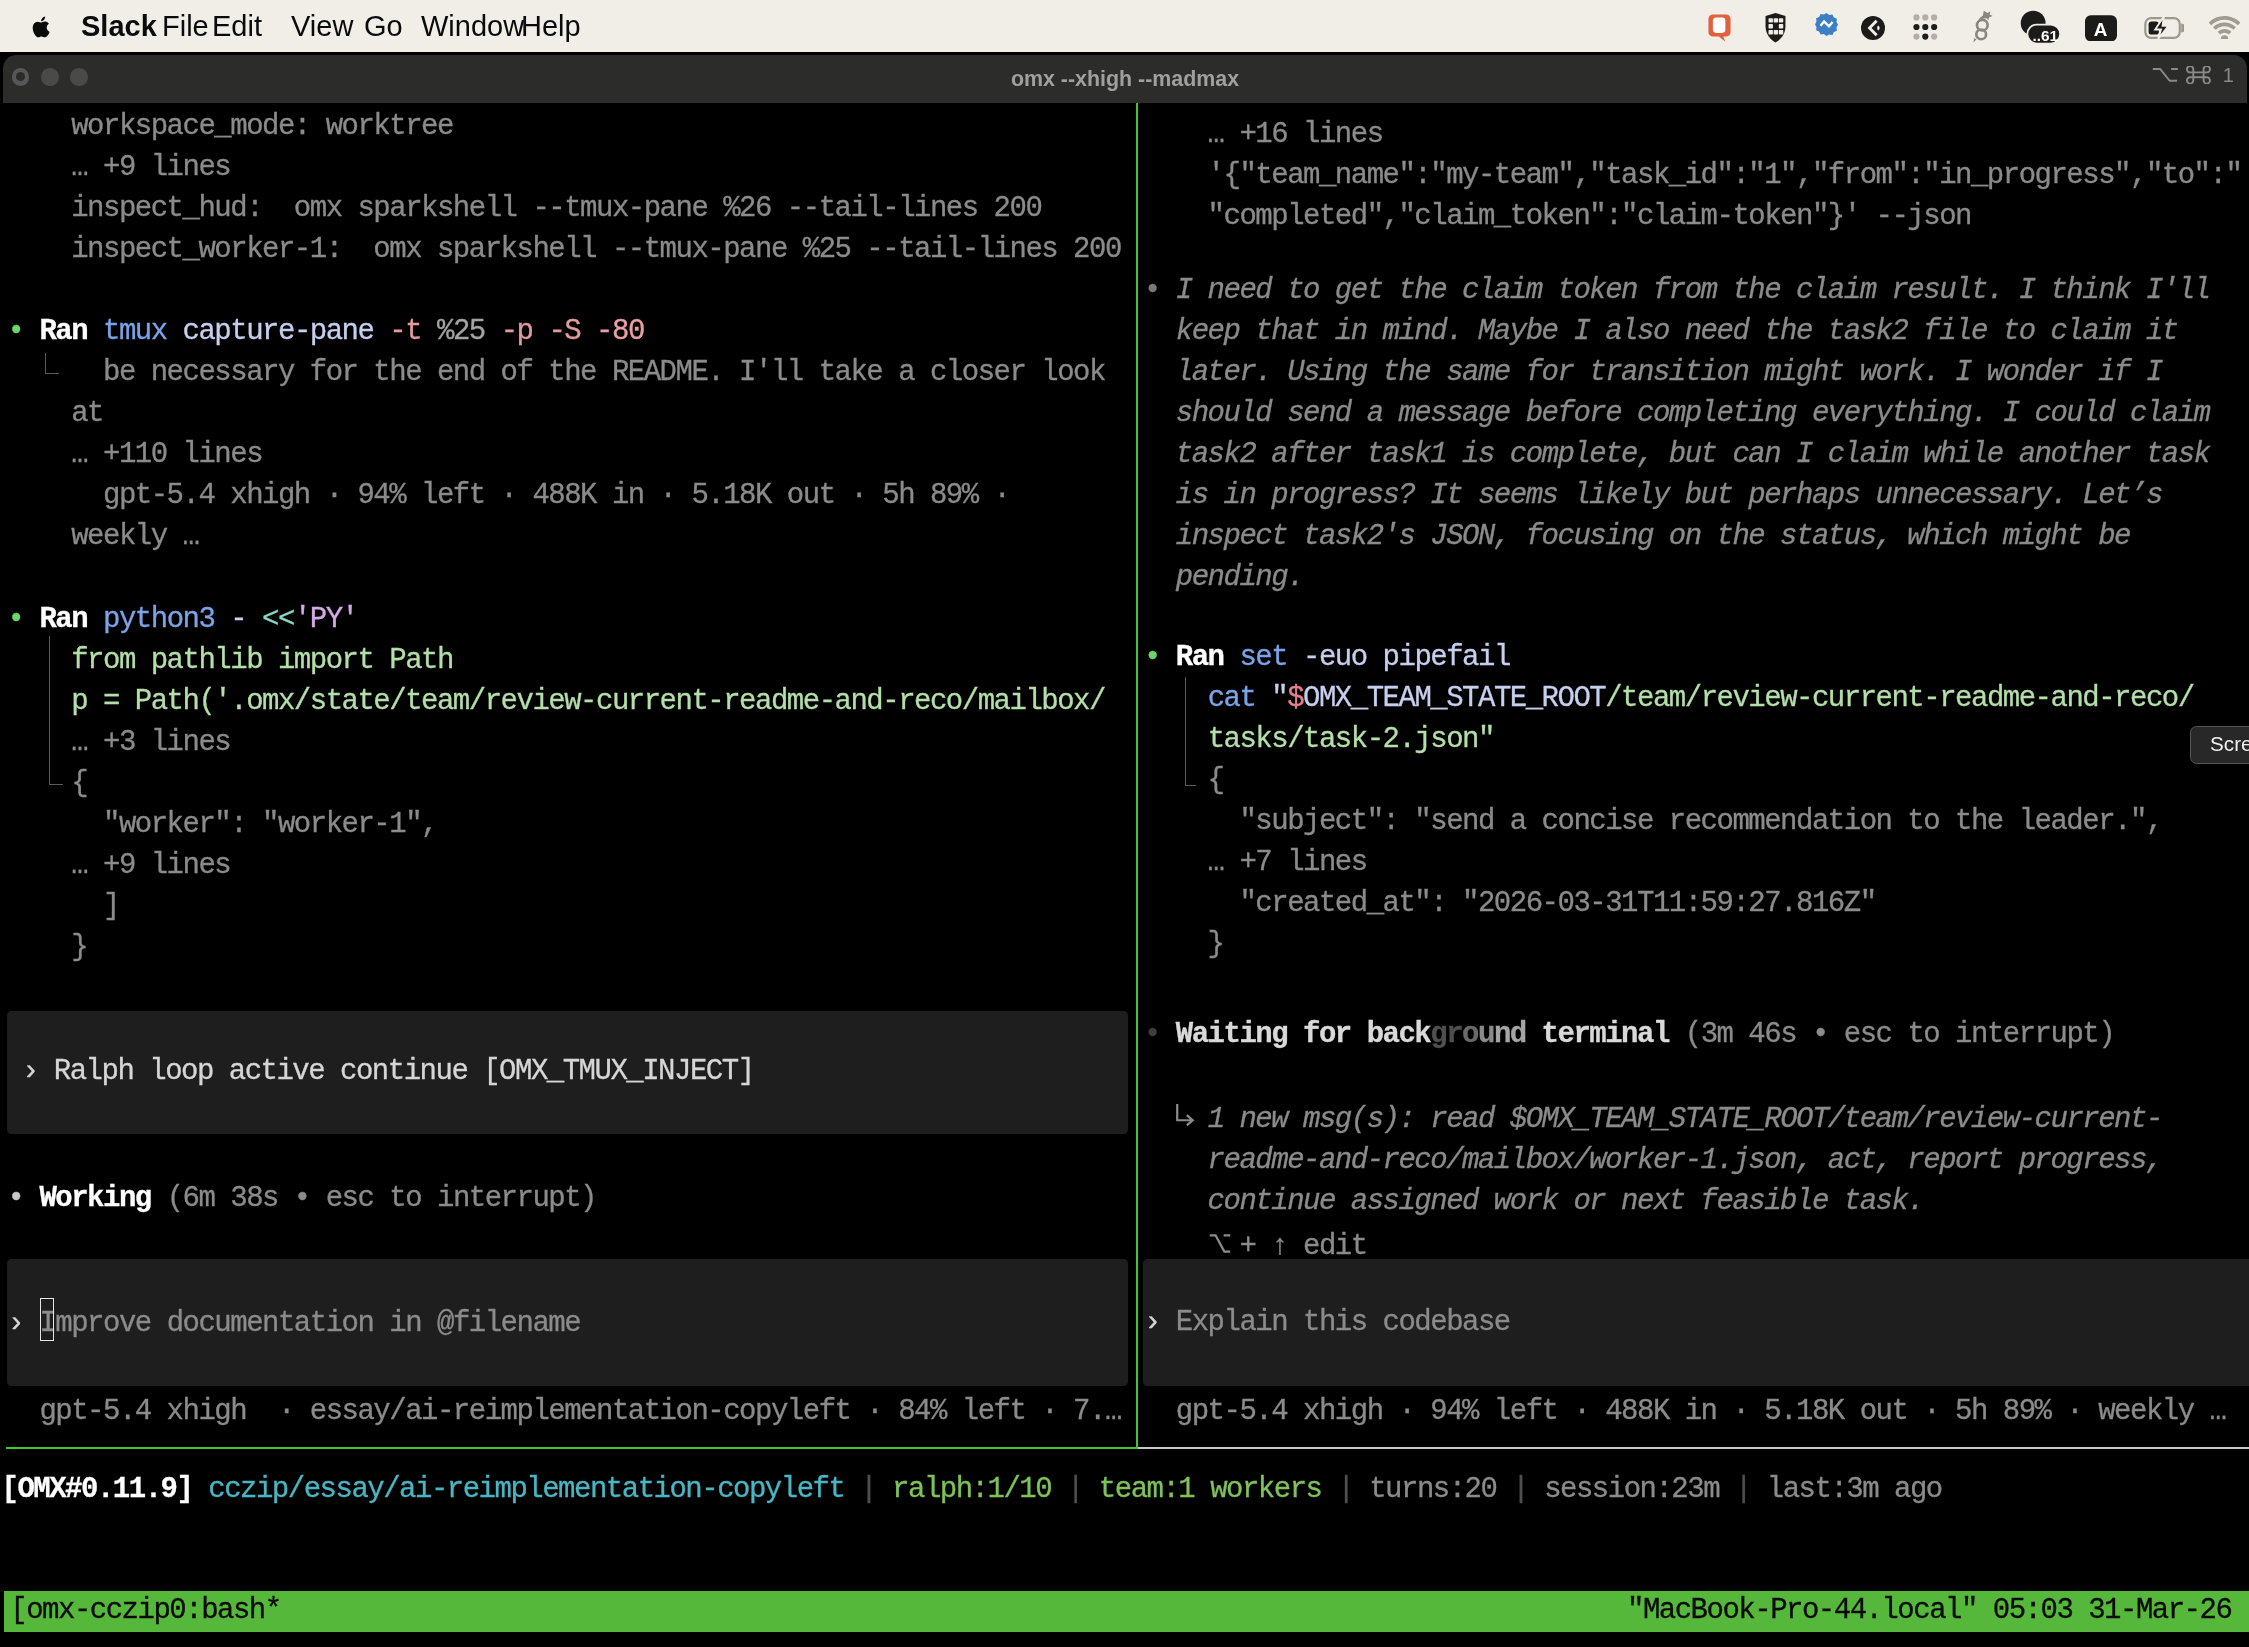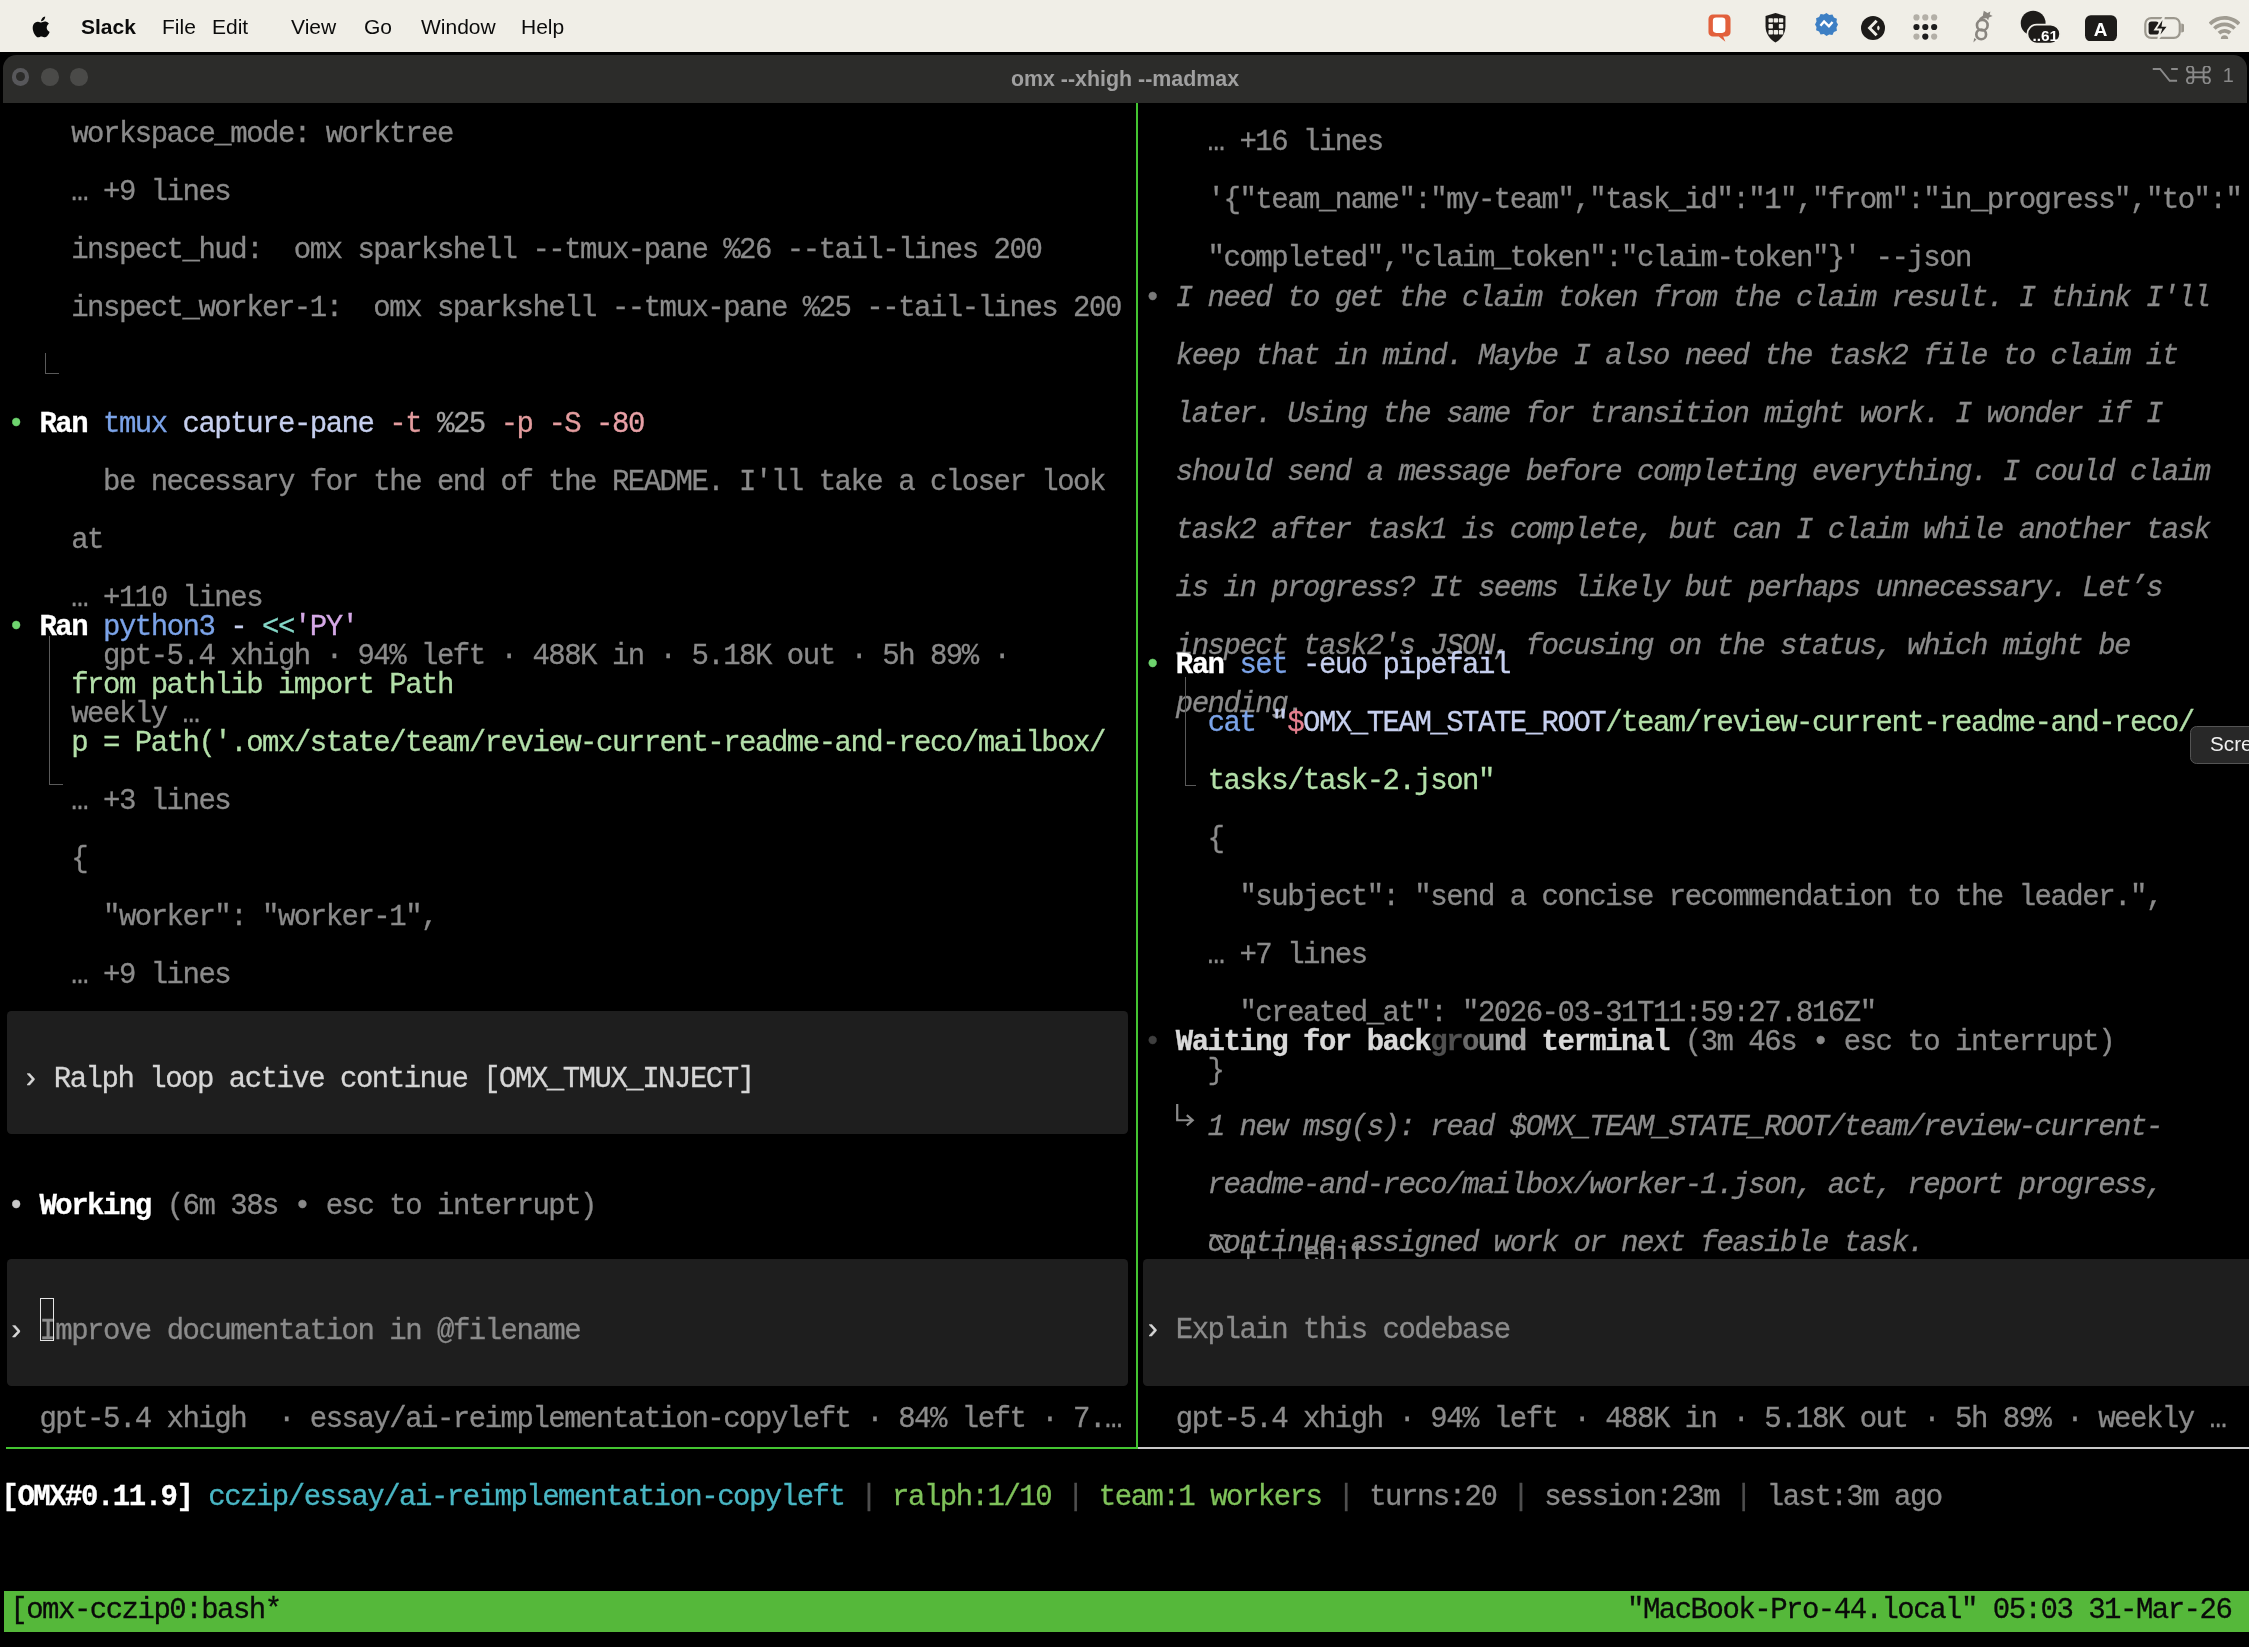--- a/index.html
+++ b/index.html
@@ -1,22 +1,22 @@
 <!DOCTYPE html>
 <html style="font-size:11.8px"><head>
 <meta charset="utf-8">
 <style>
   html,body{margin:0;padding:0;width:2250px;height:1648px;background:#000;overflow:hidden}
   #menubar{position:absolute;left:0;top:0;width:2250px;height:52px;background:#f0eee7}
-  .mi{position:absolute;top:0;height:52px;line-height:53px;font-family:"Liberation Sans",sans-serif;font-size:21px;color:#0b0b0b}
+  .mi{position:absolute;top:0;height:52px;line-height:53px;font-family:"Liberation Sans",sans-serif;font-size:29px;color:#0b0b0b}
   .ic{position:absolute}
   #titlebar{position:absolute;left:3px;top:55px;width:2244px;height:48px;background:#2c2c2a;border-radius:13.3px 13.3px 0 0}
   .tl{position:absolute;top:68px;width:17.7px;height:17.7px;border-radius:50%}
   #wtitle{position:absolute;left:0;top:55px;width:2250px;height:48px;text-align:center;line-height:49px;font-family:"Liberation Sans",sans-serif;font-weight:bold;font-size:21.4px;color:#a0a0a0}
-  .t{position:absolute;margin:0;font-family:"Liberation Mono",monospace;font-size:29px;line-height:58px;color:#8b8b8b;white-space:pre;letter-spacing:-1.5px;-webkit-text-stroke:0.3px currentColor}
+  .t{position:absolute;margin:0;font-family:"Liberation Mono",monospace;font-size:29px;line-height:41px;color:#8b8b8b;white-space:pre;letter-spacing:-1.5px;-webkit-text-stroke:0.3px currentColor}
   .b{font-weight:bold;color:#ffffff}
   .blu{color:#7ba3e8}.lav{color:#c6cfee}.grn{color:#b3dfa9}.sal{color:#e39c9e}
   .pch{color:#a3a3a3}.pnk{color:#e8a0a6}.vio{color:#d5a9e6}.tea{color:#85d8c8}
   .ros{color:#e57f8e}.gb{color:#6ed46e}.dim{color:#4f4f4f}.wht{color:#d6d6d6}
   .cyn{color:#49b6c4}.sgr{color:#7fc25a}.it{font-style:italic}
   .box{position:absolute;background:#1e1e1e;border-radius:4.4px}
   .guide{position:absolute;border-left:1.8px solid #5a5a5a;border-bottom:1.8px solid #5a5a5a}
   .vline{position:absolute;background:#43c431}
 </style>
 </head>

